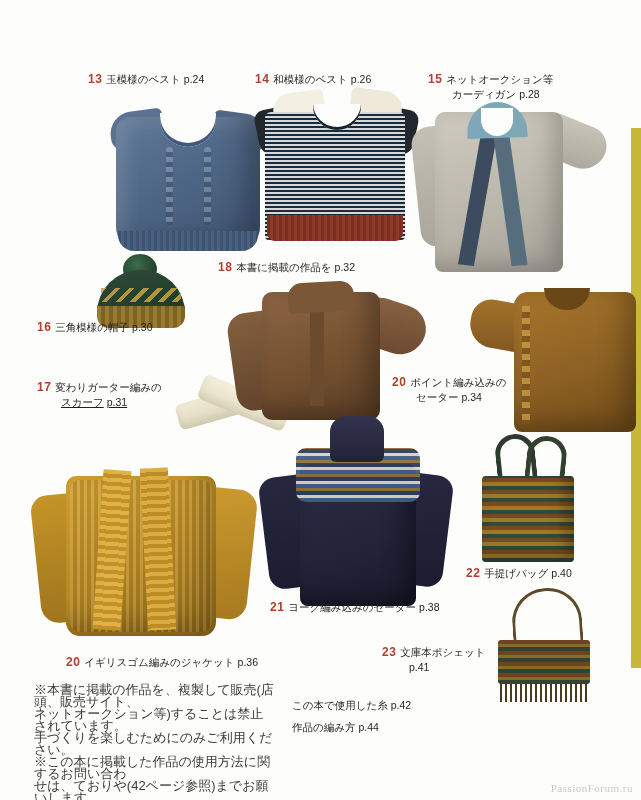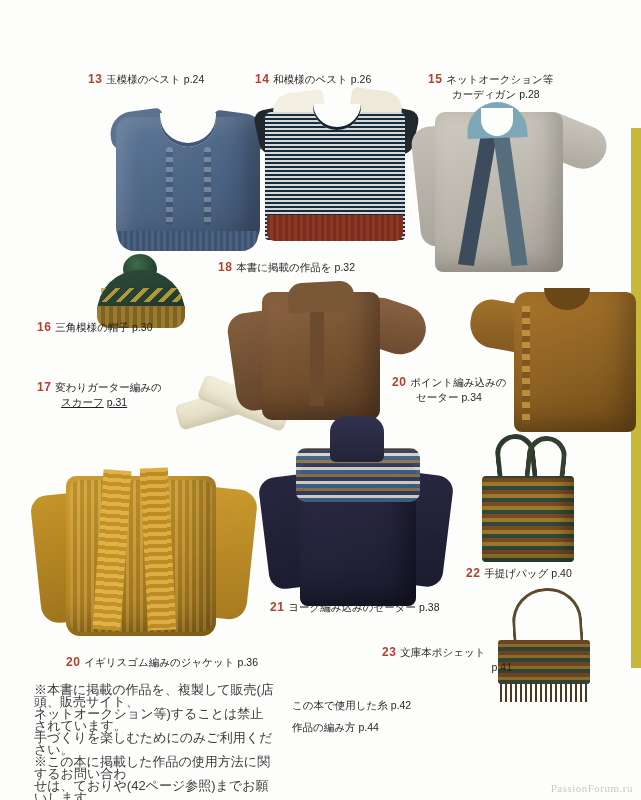--- a/index.html
+++ b/index.html
@@ -494,21 +494,21 @@
     <span class="num">22</span><span class="ttl">手提げバッグ</span><span class="pg">p.40</span>
   </div>
 
   <div class="obj poch23">
     <div class="strap"></div>
     <div class="body"></div>
     <div class="fringe"></div>
   </div>
   <div class="cap two-line" style="left:382px; top:645px; width:130px;">
     <span class="num">23</span><span class="ttl">文庫本ポシェット</span>
-    <span class="l2" style="padding-left:24px;text-align:right;"><span class="pg">p.41</span></span>
+    <span class="l2" style="padding-left:24px;"><span class="pg">p.41</span></span>
   </div>
 
   <div class="footnote">
     <div>※本書に掲載の作品を、複製して販売(店頭、販売サイト、</div>
     <div>ネットオークション等)することは禁止されています。</div>
     <div>手づくりを楽しむためにのみご利用ください。</div>
     <div>※この本に掲載した作品の使用方法に関するお問い合わ</div>
     <div>せは、ておりや(42ページ参照)までお願いします。</div>
   </div>
 

